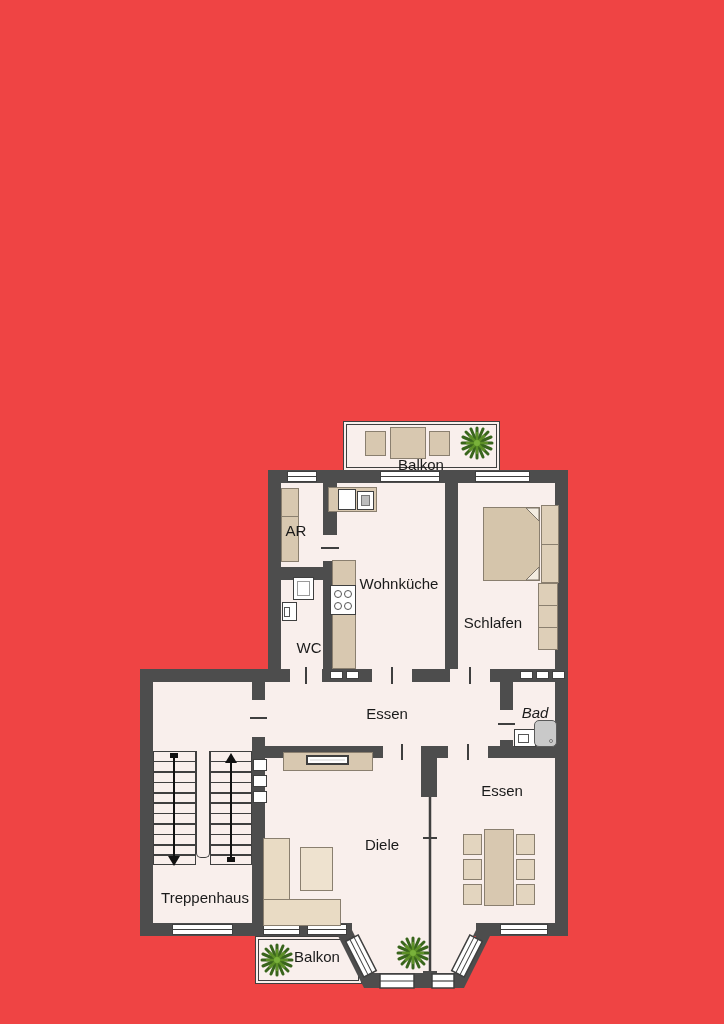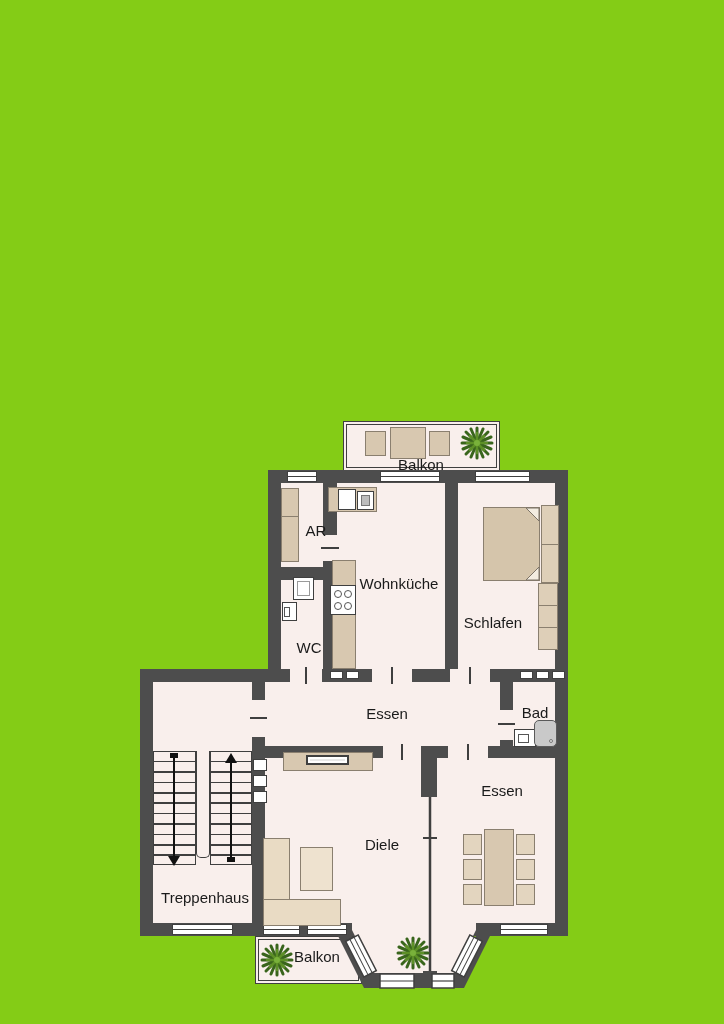--- a/index.html
+++ b/index.html
@@ -1,16 +1,16 @@
 <!DOCTYPE html>
 <html><head>
 <meta charset="utf-8">
 <style>
   html,body{margin:0;padding:0;background:#fff;}
-  #stage{position:relative;width:724px;height:1024px;background:#84cc16;overflow:hidden;
+  #stage{position:relative;width:724px;height:1024px;background:#ef4444;overflow:hidden;
          font-family:"Liberation Sans","DejaVu Sans",sans-serif;}
   .abs{position:absolute;}
   .wall{position:absolute;background:#4d4d4d;}
   .room{position:absolute;background:#f9efec;}
   .open{position:absolute;background:#f9efec;}
   .tickh{position:absolute;background:#3f3f3f;height:2px;}
   .tickv{position:absolute;background:#3f3f3f;width:2px;}
   .win{position:absolute;background:#ffffff;border:1.5px solid #3f3f3f;box-sizing:border-box;}
   .win::after{content:"";position:absolute;left:0;right:0;top:50%;height:1.5px;margin-top:-0.75px;background:#3f3f3f;}
   .rad{position:absolute;background:#ffffff;border:1.5px solid #3f3f3f;box-sizing:border-box;}
@@ -150,26 +150,26 @@
   </div>
   <div class="z30 abs" style="left:534px;top:720px;width:23px;height:27px;background:#c9c9c9;border:1.5px solid #5a5a5a;border-radius:5px;box-sizing:border-box;">
     <div style="position:absolute;right:3px;bottom:3px;width:4px;height:4px;border:1px solid #777;border-radius:50%;background:#ddd;box-sizing:border-box;"></div>
   </div>
 
   <div class="flight z25" style="left:153px;top:751px;width:43px;height:114px;"></div>
   <div class="flight z25" style="left:210px;top:751px;width:42px;height:114px;"></div>
   <div class="stairgap z25" style="left:196px;top:751px;width:14px;height:107px;"></div>
 
   <div class="lbl" style="left:421px;top:464px;">Balkon</div>
-  <div class="lbl" style="left:316px;top:530px;">AR</div>
+  <div class="lbl" style="left:296px;top:530px;">AR</div>
   <div class="lbl" style="left:309px;top:647px;">WC</div>
   <div class="lbl" style="left:399px;top:583px;">Wohnküche</div>
   <div class="lbl" style="left:493px;top:622px;">Schlafen</div>
   <div class="lbl" style="left:387px;top:713px;">Essen</div>
-  <div class="lbl" style="left:535px;top:712px;">Bad</div>
+  <div class="lbl" style="left:535px;top:712px;font-style:italic;">Bad</div>
   <div class="lbl" style="left:205px;top:897px;">Treppenhaus</div>
   <div class="lbl" style="left:382px;top:844px;">Diele</div>
   <div class="lbl" style="left:502px;top:790px;">Essen</div>
   <div class="lbl" style="left:317px;top:956px;">Balkon</div>
 
   <svg class="overlay" width="724" height="1024" viewBox="0 0 724 1024">
 
     <polygon points="352,923 476,923 476,930 454,974 374,974 352,930" fill="#f9efec"></polygon>
 
     <polygon points="338,936 364,988 464,988 490,936 476,936 454,973 374,973 352,936" fill="#4d4d4d"></polygon>

